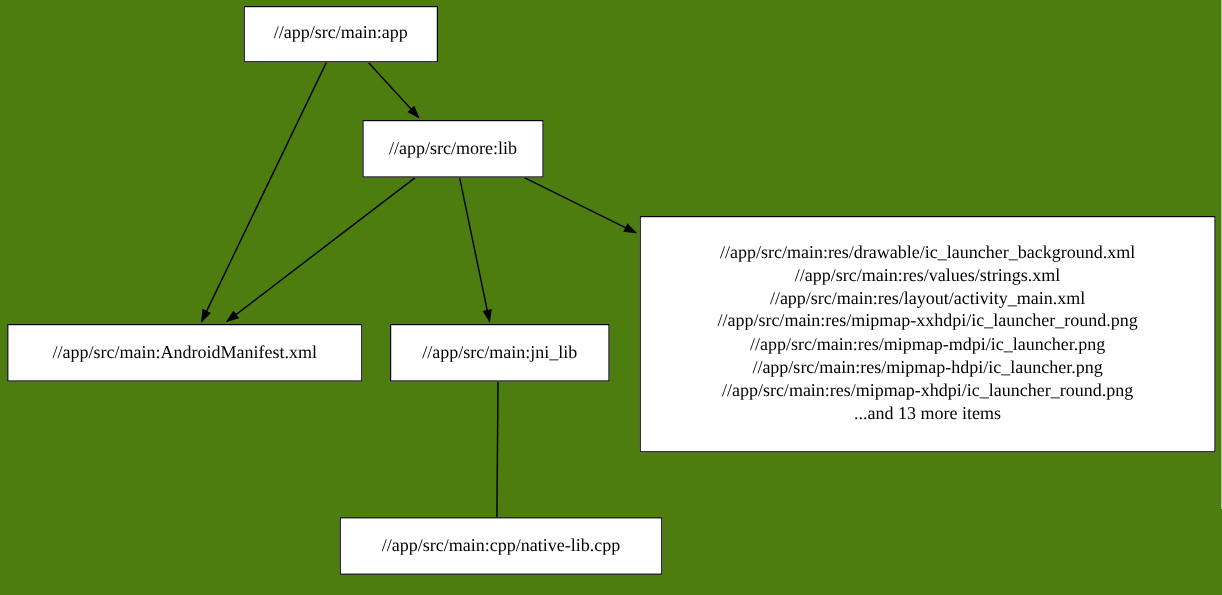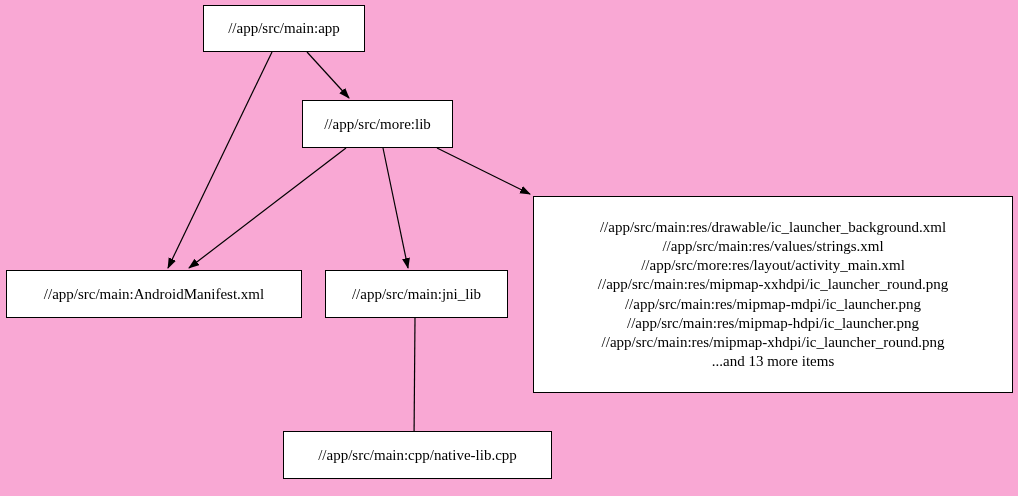--- a/index.html
+++ b/index.html
@@ -4,21 +4,21 @@
 <style>
   html, body {
     margin: 0;
     padding: 0;
     background: #ffffff;
   }
   .canvas {
     position: relative;
     width: 1018px;
     height: 496px;
-    background: #f9a8d4;
+    background: #4d7c0f;
     font-family: "Liberation Serif", "DejaVu Serif", serif;
     color: #000000;
     overflow: hidden;
   }
   .edges {
     position: absolute;
     left: 0;
     top: 0;
     width: 1018px;
     height: 496px;
@@ -45,21 +45,21 @@
     flex-direction: column;
   }
   .node-multiline .res-line {
     line-height: 19.2px;
     white-space: nowrap;
   }
   #node-app        { left: 203px; top: 5px;   width: 162px; height: 47px; }
   #node-lib        { left: 302px; top: 100px; width: 151px; height: 48px; }
   #node-manifest   { left: 6px;   top: 270px; width: 296px; height: 48px; }
   #node-jni-lib    { left: 325px; top: 270px; width: 183px; height: 48px; }
-  #node-res-files  { left: 533px; top: 196px; width: 480px; height: 197px; }
+  #node-res-files  { left: 533px; top: 180px; width: 480px; height: 197px; }
   #node-native-lib { left: 283px; top: 431px; width: 269px; height: 48px; }
 </style>
 </head>
 <body>
 
 <div class="canvas">
 
   <svg class="edges" viewBox="0 0 1018 496" xmlns="http://www.w3.org/2000/svg">
     <defs>
       <marker id="arrow" markerWidth="12" markerHeight="9" refX="10" refY="4" orient="auto" markerUnits="userSpaceOnUse">
@@ -86,21 +86,21 @@
     <span>//app/src/main:AndroidManifest.xml</span>
   </div>
 
   <div class="node" id="node-jni-lib">
     <span>//app/src/main:jni_lib</span>
   </div>
 
   <div class="node node-multiline" id="node-res-files">
     <div class="res-line">//app/src/main:res/drawable/ic_launcher_background.xml</div>
     <div class="res-line">//app/src/main:res/values/strings.xml</div>
-    <div class="res-line">//app/src/more:res/layout/activity_main.xml</div>
+    <div class="res-line">//app/src/main:res/layout/activity_main.xml</div>
     <div class="res-line">//app/src/main:res/mipmap-xxhdpi/ic_launcher_round.png</div>
     <div class="res-line">//app/src/main:res/mipmap-mdpi/ic_launcher.png</div>
     <div class="res-line">//app/src/main:res/mipmap-hdpi/ic_launcher.png</div>
     <div class="res-line">//app/src/main:res/mipmap-xhdpi/ic_launcher_round.png</div>
     <div class="res-line">...and 13 more items</div>
   </div>
 
   <div class="node" id="node-native-lib">
     <span>//app/src/main:cpp/native-lib.cpp</span>
   </div>

